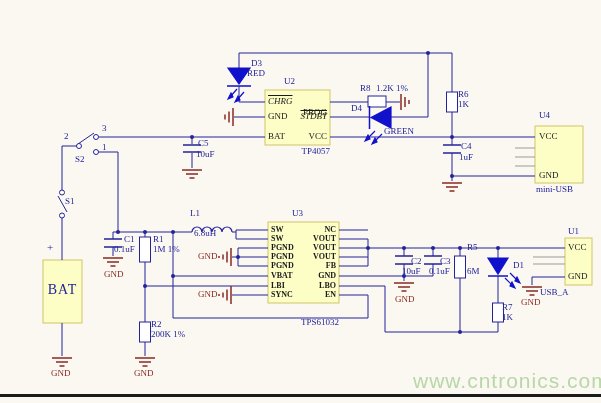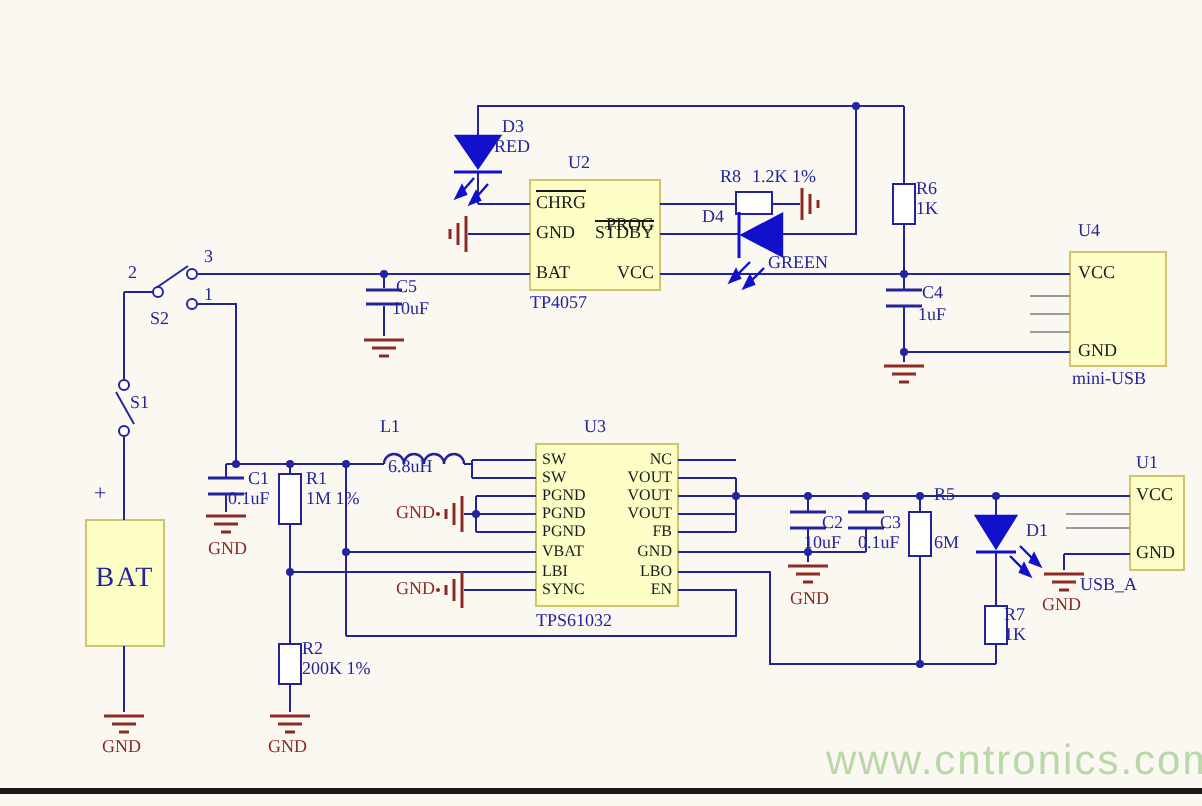--- a/index.html
+++ b/index.html
@@ -1,23 +1,23 @@
 <!DOCTYPE html>
 <html><head>
 <meta charset="utf-8">
 <style>
   html,body{margin:0;padding:0;}
   #stage{position:relative;width:601px;height:403px;background:#faf8f1;overflow:hidden;
          font-family:"Liberation Serif",serif;}
   svg{position:absolute;left:0;top:0;}
   .lbl{position:absolute;font:9px "Liberation Serif",serif;color:#23239b;white-space:nowrap;line-height:1;}
   .pin{position:absolute;font:9px "Liberation Serif",serif;color:#1a1a1a;white-space:nowrap;line-height:1;}
-  .pin.sm{font-size:8px;}
+  .pin.sm{font-size:8px;font-weight:bold;}
   .gnd{position:absolute;font:9px "Liberation Serif",serif;color:#8b2a25;white-space:nowrap;line-height:1;}
-  .ov{text-decoration:overline;}
+  .ov{text-decoration:overline;font-style:italic;}
   .ra{text-align:right;}
   .batname{position:absolute;font:14px "Liberation Serif",serif;color:#23239b;letter-spacing:1px;
            text-align:center;line-height:1;}
   #watermark{position:absolute;left:413px;top:370px;font:21px "Liberation Sans",sans-serif;
              color:#b9d7a8;letter-spacing:1px;line-height:1;}
   #bottombar{position:absolute;left:0;top:394px;width:601px;height:3px;background:#1b1b1b;}
 </style>
 </head>
 <body>
 
@@ -153,21 +153,21 @@
     <circle cx="96" cy="152" r="2.5"></circle>
     <circle cx="62" cy="192.5" r="2.5"></circle>
     <circle cx="62" cy="215.5" r="2.5"></circle>
     <path d="M58 196 L67 212" fill="none"></path>
   </g>
 </svg>
 
 <div class="lbl" style="left:251px;top:59px">D3</div>
 <div class="lbl" style="left:247px;top:69px">RED</div>
 <div class="lbl" style="left:284px;top:77px">U2</div>
-<div class="lbl" style="left:265px;top:147px;width:65px;text-align:left">TP4057</div>
+<div class="lbl" style="left:265px;top:147px;width:65px;text-align:right">TP4057</div>
 <div class="lbl" style="left:360px;top:84px">R8</div>
 <div class="lbl" style="left:376px;top:84px">1.2K 1%</div>
 <div class="lbl" style="left:351px;top:104px">D4</div>
 <div class="lbl" style="left:384px;top:127px">GREEN</div>
 <div class="lbl" style="left:458px;top:90px">R6</div>
 <div class="lbl" style="left:458px;top:100px">1K</div>
 <div class="lbl" style="left:461px;top:142px">C4</div>
 <div class="lbl" style="left:459px;top:153px">1uF</div>
 <div class="lbl" style="left:539px;top:111px">U4</div>
 <div class="lbl" style="left:536px;top:185px">mini-USB</div>
@@ -185,21 +185,21 @@
 <div class="lbl" style="left:124px;top:235px">C1</div>
 <div class="lbl" style="left:114px;top:245px">0.1uF</div>
 <div class="lbl" style="left:153px;top:235px">R1</div>
 <div class="lbl" style="left:153px;top:245px">1M 1%</div>
 <div class="lbl" style="left:151px;top:320px">R2</div>
 <div class="lbl" style="left:151px;top:330px">200K 1%</div>
 <div class="lbl" style="left:190px;top:209px">L1</div>
 <div class="lbl" style="left:194px;top:229px">6.8uH</div>
 
 <div class="lbl" style="left:292px;top:209px">U3</div>
-<div class="lbl" style="left:268px;top:306px;width:71px;text-align:left">TPS61032</div>
+<div class="lbl" style="left:268px;top:318px;width:71px;text-align:right">TPS61032</div>
 
 <div class="lbl" style="left:411px;top:257px">C2</div>
 <div class="lbl" style="left:402px;top:267px">10uF</div>
 <div class="lbl" style="left:440px;top:257px">C3</div>
 <div class="lbl" style="left:429px;top:267px">0.1uF</div>
 <div class="lbl" style="left:467px;top:243px">R5</div>
 <div class="lbl" style="left:467px;top:267px">6M</div>
 <div class="lbl" style="left:513px;top:261px">D1</div>
 <div class="lbl" style="left:502px;top:303px">R7</div>
 <div class="lbl" style="left:502px;top:313px">1K</div>

